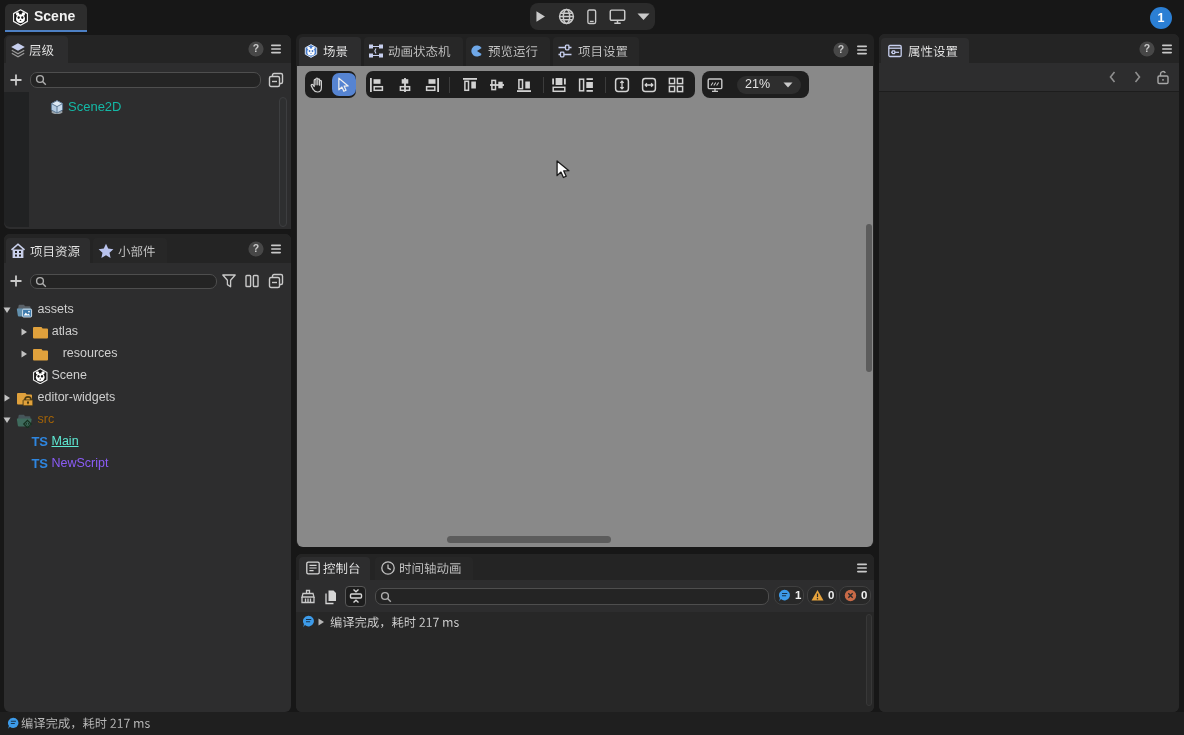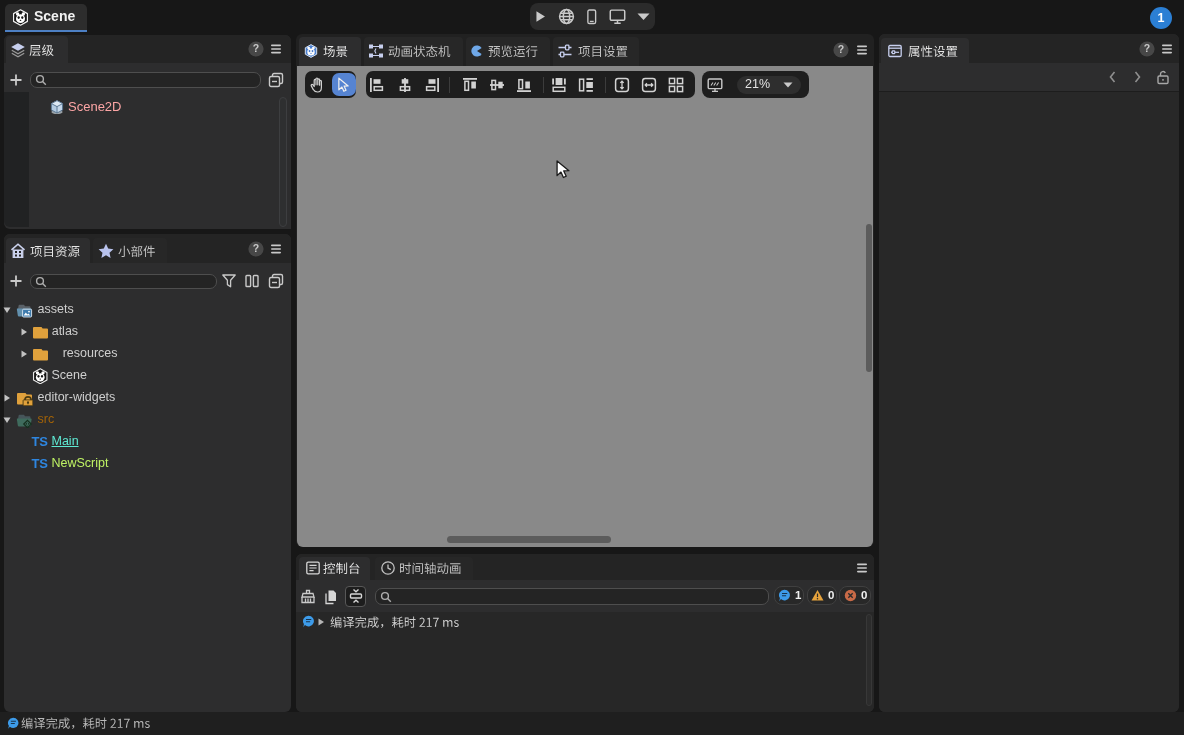--- a/index.html
+++ b/index.html
@@ -74,21 +74,21 @@
   </svg>
 <div style="position:absolute;left:4px;top:92px;width:25px;height:135px;background:#212223;border-radius:0 0 0 6px;"></div>
 <div style="position:absolute;left:29px;top:92px;width:262px;height:137px;background:#2d2d2e;"></div>
 <svg style="position:absolute;left:48.5px;top:99px;" width="16" height="16" viewBox="0 0 16 16">
     <ellipse cx="8" cy="12.9" rx="5.6" ry="2.1" fill="#9aa2a8"></ellipse>
     <path d="M8 1.6L13.6 4.6V11L8 14L2.4 11V4.6Z" fill="#c4d7ea" stroke="#5b7astroke" stroke-width="0"></path>
     <path d="M8 1.6L13.6 4.6L8 7.6L2.4 4.6Z" fill="#dde9f4"></path>
     <path d="M2.4 4.6L8 7.6V14L2.4 11Z" fill="#b3cbe2"></path>
     <path d="M8 1.6L13.6 4.6V11L8 14L2.4 11V4.6Z M8 7.6L13.6 4.6 M8 7.6L2.4 4.6 M8 7.6V14" fill="none" stroke="#54718c" stroke-width="0.9"></path>
   </svg>
-<div style="position:absolute;left:68px;top:98.94px;font:13px 'Liberation Sans',sans-serif;color:#fca5a5;white-space:pre;line-height:16.25px;">Scene2D</div>
+<div style="position:absolute;left:68px;top:98.94px;font:13px 'Liberation Sans',sans-serif;color:#14b8a6;white-space:pre;line-height:16.25px;">Scene2D</div>
 <div style="position:absolute;left:279px;top:97px;width:8px;height:130px;background:#2e2f30;border:1px solid #3d3e40;border-radius:4px;box-sizing:border-box;"></div>
 <div style="position:absolute;left:4px;top:234px;width:287px;height:478px;background:#2d2d2e;border-radius:6px;"></div>
 <div style="position:absolute;left:4px;top:234px;width:287px;height:29px;background:#242424;border-radius:6px 6px 0 0;"></div>
 <div style="position:absolute;left:6px;top:238px;width:84px;height:25px;background:#2d2d2e;border-radius:4px 4px 0 0;"></div>
 <svg style="position:absolute;left:10px;top:242.5px;" width="16" height="16" viewBox="0 0 16 16">
     <path d="M1.5 6.8L8 1.2L14.5 6.8" fill="none" stroke="#ccd3ee" stroke-width="1.6"></path>
     <path d="M3.2 6.5V14.5H12.8V6.5" fill="#ccd3ee" stroke="#ccd3ee" stroke-width="1.2"></path>
     <rect x="5" y="8" width="2" height="2" fill="#232323"></rect>
     <rect x="9" y="8" width="2" height="2" fill="#232323"></rect>
     <rect x="5" y="11.5" width="2" height="2" fill="#232323"></rect>
@@ -186,21 +186,21 @@
 <svg style="position:absolute;left:16.0px;top:412.5px;" width="17" height="15" viewBox="0 0 17 15">
     <path d="M2 6L2.6 2.6Q2.7 1.8 3.5 1.8H8L9 3.2H13.6Q14.4 3.2 14.4 4V6Z" fill="#46555a"></path>
     <path d="M1.2 5.6H14.8Q15.8 5.6 15.6 6.6L14.6 12.6Q14.4 13.5 13.5 13.5H2.9Q2 13.5 1.8 12.6L0.9 6.6Q0.7 5.6 1.2 5.6Z" fill="#3f6b5d"></path>
     <path d="M11.5 7.4L15.2 11.1L11.5 14.8L7.8 11.1Z" fill="none" stroke="#16301f" stroke-width="1.3"></path>
     <path d="M11 9.9L9.8 11.1L11 12.3M12 9.9L13.2 11.1L12 12.3" fill="none" stroke="#16301f" stroke-width="0.9"></path>
   </svg>
 <div style="position:absolute;left:37.5px;top:412.25px;font:12.5px 'Liberation Sans',sans-serif;color:#a16207;white-space:pre;line-height:15.625px;">src</div>
 <div style="position:absolute;left:30.6px;top:434px;width:18px;height:16px;font:bold 13px 'Liberation Sans';color:#2e86e0;text-align:center;line-height:16.5px;letter-spacing:-0.3px;">TS</div>
 <div style="position:absolute;left:51.5px;top:434.25px;font:12.5px 'Liberation Sans',sans-serif;color:#5eead4;white-space:pre;line-height:15.625px;text-decoration:underline;">Main</div>
 <div style="position:absolute;left:30.6px;top:456px;width:18px;height:16px;font:bold 13px 'Liberation Sans';color:#2e86e0;text-align:center;line-height:16.5px;letter-spacing:-0.3px;">TS</div>
-<div style="position:absolute;left:51.5px;top:456.25px;font:12.5px 'Liberation Sans',sans-serif;color:#bef264;white-space:pre;line-height:15.625px;">NewScript</div>
+<div style="position:absolute;left:51.5px;top:456.25px;font:12.5px 'Liberation Sans',sans-serif;color:#8b5cf6;white-space:pre;line-height:15.625px;">NewScript</div>
 <div style="position:absolute;left:296px;top:34px;width:578px;height:513px;background:#212121;border-radius:6px;"></div>
 <div style="position:absolute;left:299px;top:37px;width:62px;height:29px;background:#2d2d2e;border-radius:4px 4px 0 0;"></div>
 <svg style="position:absolute;left:304.0px;top:44.0px;" width="14" height="14" viewBox="0 0 16 16">
     <path d="M8 0.7L14.5 4.35V11.65L8 15.3L1.5 11.65V4.35Z" fill="#4a7fd0" stroke="#dce6f5" stroke-width="1.1" stroke-linejoin="round"></path>
     <circle cx="5.3" cy="4.7" r="1.6" fill="#fff"></circle>
     <circle cx="10.7" cy="4.7" r="1.6" fill="#fff"></circle>
     <ellipse cx="8" cy="9.1" rx="4.25" ry="4.1" fill="#fff"></ellipse>
     <ellipse cx="6.3" cy="8.1" rx="1.05" ry="1.3" fill="#4a7fd0"></ellipse>
     <ellipse cx="9.7" cy="8.1" rx="1.05" ry="1.3" fill="#4a7fd0"></ellipse>
     <ellipse cx="8" cy="10.7" rx="0.75" ry="0.6" fill="#4a7fd0"></ellipse>

